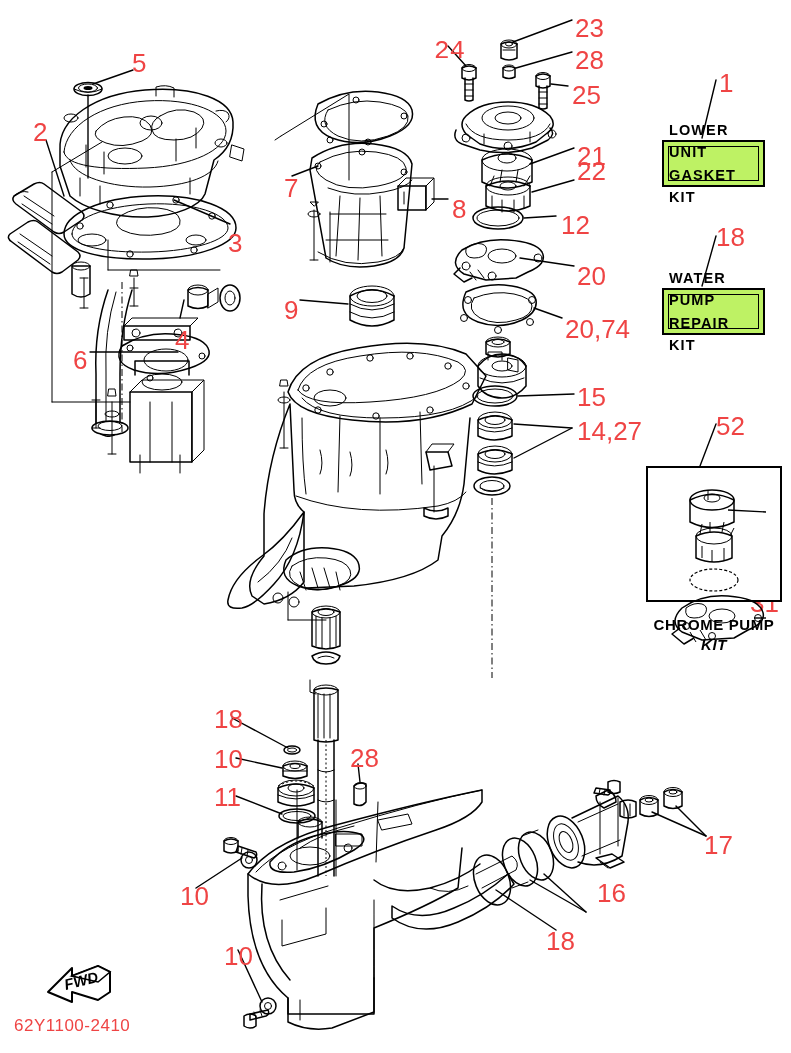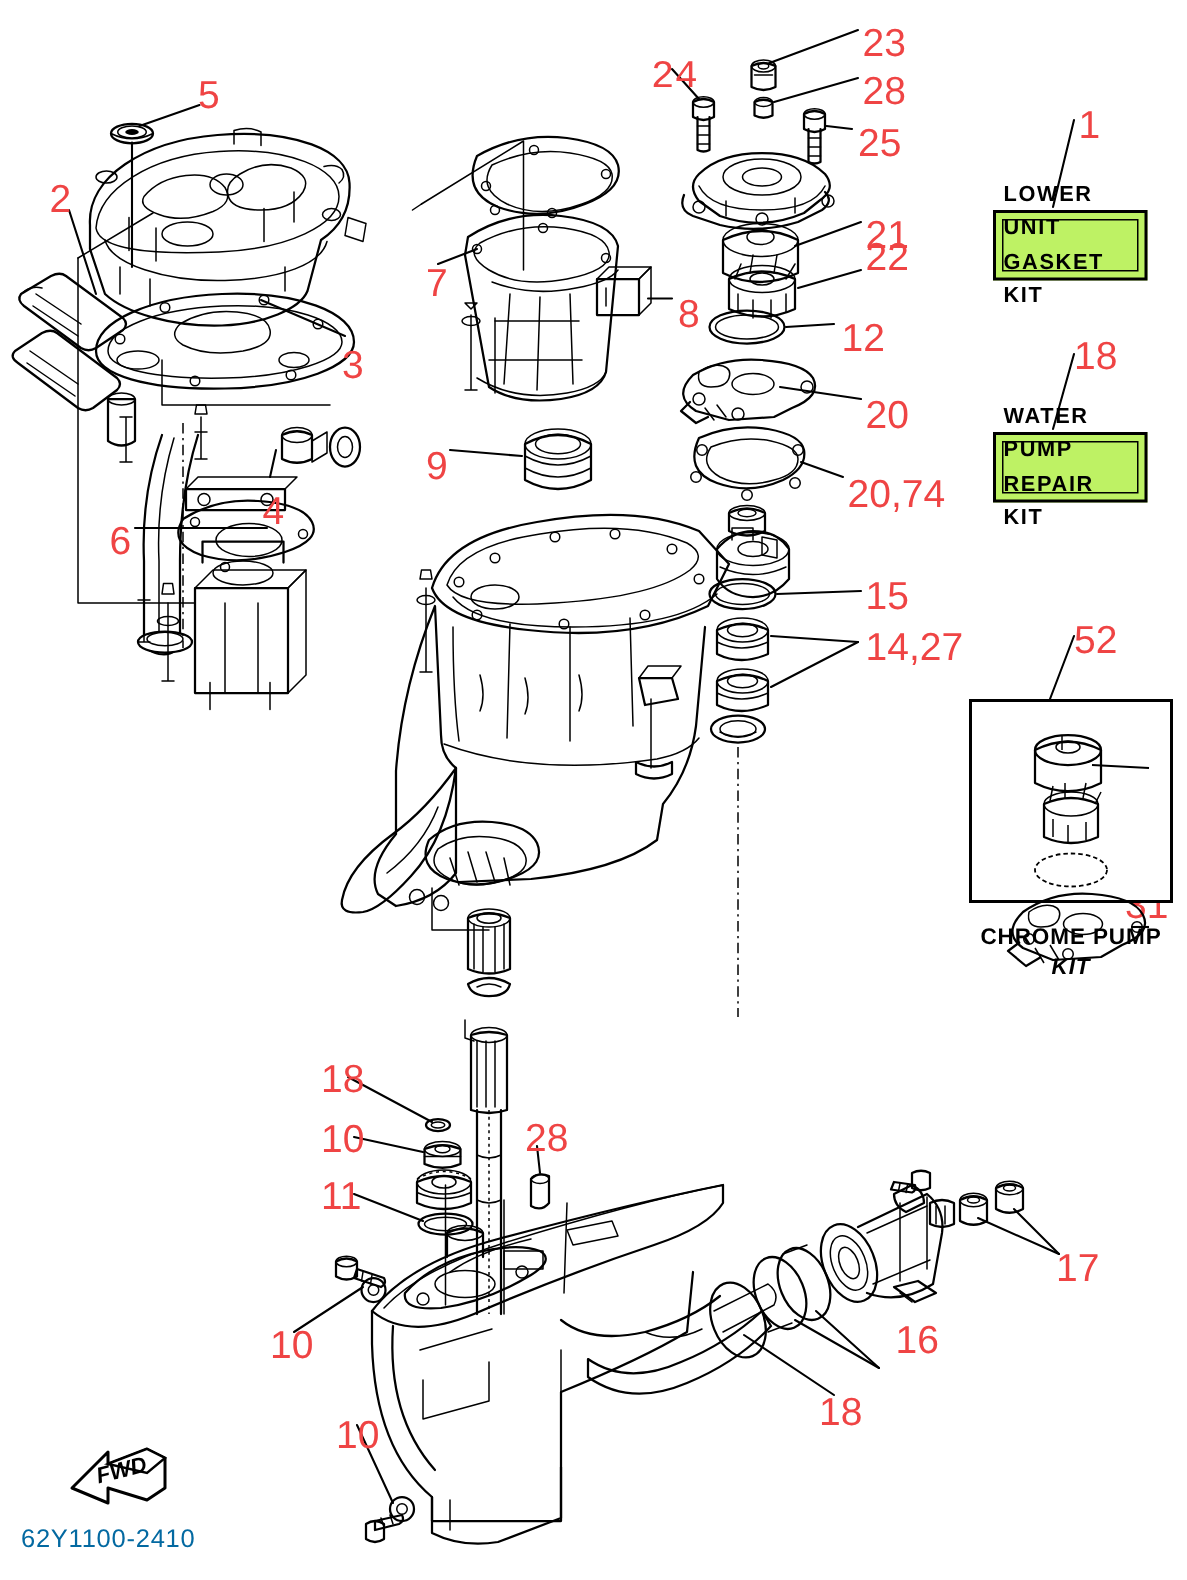--- a/index.html
+++ b/index.html
@@ -6,21 +6,21 @@
   html,body{margin:0;padding:0;background:#ffffff;}
   body{font-family:"Liberation Sans",sans-serif;}
   #page{position:relative;width:791px;height:1053px;background:#fff;overflow:hidden;}
   #art{position:absolute;left:0;top:0;width:791px;height:1053px;}
   .callout{position:absolute;font-family:"Liberation Sans",sans-serif;font-size:26px;font-weight:400;color:#ef4444;line-height:1;white-space:nowrap;letter-spacing:0px;}
   .kitbox{position:absolute;border:2px solid #000;background:#bef264;box-sizing:border-box;display:flex;flex-direction:column;align-items:center;justify-content:center;}
   .kitbox .inner{border:1px solid #000;width:calc(100% - 8px);height:calc(100% - 8px);display:flex;flex-direction:column;align-items:center;justify-content:center;box-sizing:border-box;}
   .kitline{font-family:"Liberation Sans",sans-serif;font-size:14.5px;font-weight:bold;letter-spacing:1.1px;color:#000;line-height:1.55;}
   #chromebox{position:absolute;border:2px solid #000;background:#fff;box-sizing:border-box;}
   #chromebox .cl{position:absolute;left:0;width:100%;text-align:center;font-size:15px;font-weight:bold;letter-spacing:0.6px;}
-  #footer{position:absolute;left:14px;top:1016px;font-size:17px;letter-spacing:0.5px;color:#0369a1;}
+  #footer{position:absolute;left:14px;top:1016px;font-size:17px;letter-spacing:0.5px;color:#ef4444;}
   .fwdwrap{position:absolute;left:44px;top:962px;width:72px;height:46px;}
   .fwdwrap .ftxt{position:absolute;left:20px;top:10px;font-size:15px;font-weight:bold;font-style:italic;color:#000;transform:rotate(-14deg);letter-spacing:0px;}
 </style>
 </head>
 <body>
 
 <div id="page">
 
   <svg id="art" viewBox="0 0 791 1053" xmlns="http://www.w3.org/2000/svg">
     <defs>

